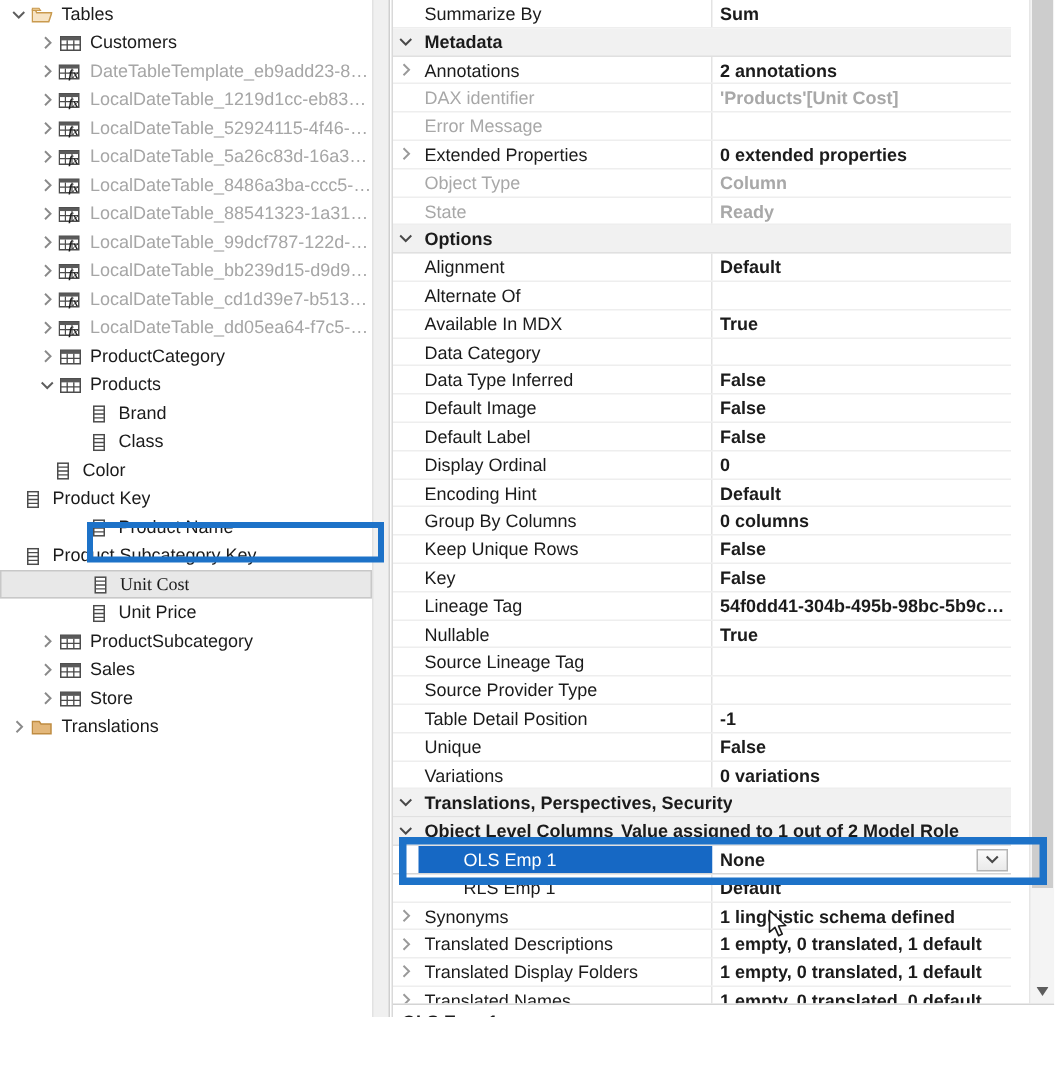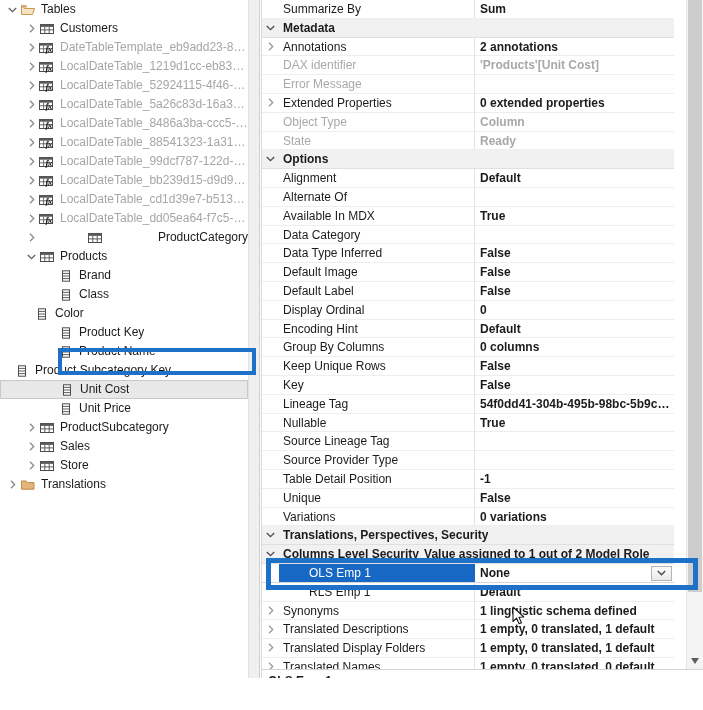--- a/index.html
+++ b/index.html
@@ -39,21 +39,21 @@
   .tnode .ico{
     width:17px;height:19px;flex:0 0 17px;
     display:flex;align-items:center;justify-content:center;
   }
   .tnode .lbl{
     padding-left:5px;font-size:12px;color:#1b1b1b;
     overflow:hidden;text-overflow:ellipsis;
   }
   .tnode.dim .lbl{color:#a6a6a6;}
   .tnode.selected{background:#e8e8e8;border:1px solid #c8c8c8;box-sizing:border-box;}
-  .tnode.selected .lbl{color:#1b1b1b;}
+  .tnode.selected .lbl{color:#1b1b1b;font-family:Liberation Serif, serif;}
 
   
   .anno-tree{
     position:absolute;left:58px;top:348px;width:198px;height:27px;
     border:4px solid #1d72c8;box-sizing:border-box;pointer-events:none;z-index:30;
   }
 
   
   .prop-pane{
     position:absolute;left:261px;top:0;width:442px;height:710px;
@@ -321,21 +321,21 @@
           <span class="ico">
             <svg width="15" height="12" viewBox="0 0 15 12">
               <rect x="0.5" y="1.5" width="13" height="9" fill="#ffffff" stroke="#4c4c4c" stroke-width="1"></rect>
               <rect x="0.5" y="1.5" width="13" height="2.2" fill="#5a5a5a"></rect>
               <path d="M4.6 3.7 L4.6 10.5 M9.0 3.7 L9.0 10.5 M0.5 6.8 L13.5 6.8" stroke="#4c4c4c" stroke-width="0.8"></path>
               <text x="6.6" y="10.3" font-family="Liberation Serif, serif" font-style="italic" font-size="8" font-weight="bold" fill="#1b1b1b">fx</text>
             </svg>
           </span>
           <span class="lbl">LocalDateTable_dd05ea64-f7c5-4...</span>
         </div>
-        <div class="tnode" style="padding-left: 25px; justify-content: space-between;">
+        <div class="tnode" style="padding-left: 25px;">
           <span class="chev">
             <svg width="6" height="9" viewBox="0 0 6 9">
               <path d="M1 0.8 L4.7 4.5 L1 8.2" fill="none" stroke="#8a8a8a" stroke-width="1.3"></path>
             </svg>
           </span>
           <span class="ico">
             <svg width="14" height="12" viewBox="0 0 14 12">
               <rect x="0.5" y="1.5" width="13" height="9" fill="#ffffff" stroke="#4c4c4c" stroke-width="1"></rect>
               <rect x="0.5" y="1.5" width="13" height="2.4" fill="#5a5a5a"></rect>
               <path d="M4.8 3.9 L4.8 10.5 M9.2 3.9 L9.2 10.5 M0.5 6.9 L13.5 6.9" stroke="#4c4c4c" stroke-width="0.9"></path>
@@ -381,21 +381,21 @@
         <div class="tnode" style="padding-left: 20px;">
           <span class="chev"></span>
           <span class="ico">
             <svg width="10" height="12" viewBox="0 0 10 12">
               <rect x="1.5" y="0.8" width="7" height="10.4" fill="#ffffff" stroke="#4c4c4c" stroke-width="1"></rect>
               <path d="M1.5 3.4 L8.5 3.4 M1.5 6.0 L8.5 6.0 M1.5 8.6 L8.5 8.6" stroke="#4c4c4c" stroke-width="0.9"></path>
             </svg>
           </span>
           <span class="lbl">Color</span>
         </div>
-        <div class="tnode" style="padding-left: 44px;">
+        <div class="tnode" style="">
           <span class="chev"></span>
           <span class="ico">
             <svg width="10" height="12" viewBox="0 0 10 12">
               <rect x="1.5" y="0.8" width="7" height="10.4" fill="#ffffff" stroke="#4c4c4c" stroke-width="1"></rect>
               <path d="M1.5 3.4 L8.5 3.4 M1.5 6.0 L8.5 6.0 M1.5 8.6 L8.5 8.6" stroke="#4c4c4c" stroke-width="0.9"></path>
             </svg>
           </span>
           <span class="lbl">Product Key</span>
         </div>
         <div class="tnode" style="padding-left: 44px;">
@@ -671,21 +671,21 @@
             </span>
             <span class="pname">Translations, Perspectives, Security</span>
             <span class="pval"></span>
           </div>
           <div class="prow cat">
             <span class="exp">
               <svg width="9" height="6" viewBox="0 0 9 6">
                 <path d="M0.8 1 L4.5 4.7 L8.2 1" fill="none" stroke="#4a4a4a" stroke-width="1.3"></path>
               </svg>
             </span>
-            <span class="pname">Columns Level Security</span>
+            <span class="pname">Object Level Columns</span>
             <span class="pval">Value assigned to 1 out of 2 Model Role</span>
           </div>
           <div class="prow sel indent">
             <span class="exp"></span>
             <span class="pname">OLS Emp 1</span>
             <span class="pval">None</span>
             <span class="dd-btn">
               <svg width="9" height="6" viewBox="0 0 9 6">
                 <path d="M0.8 1 L4.5 4.7 L8.2 1" fill="none" stroke="#4a4a4a" stroke-width="1.4"></path>
               </svg>

